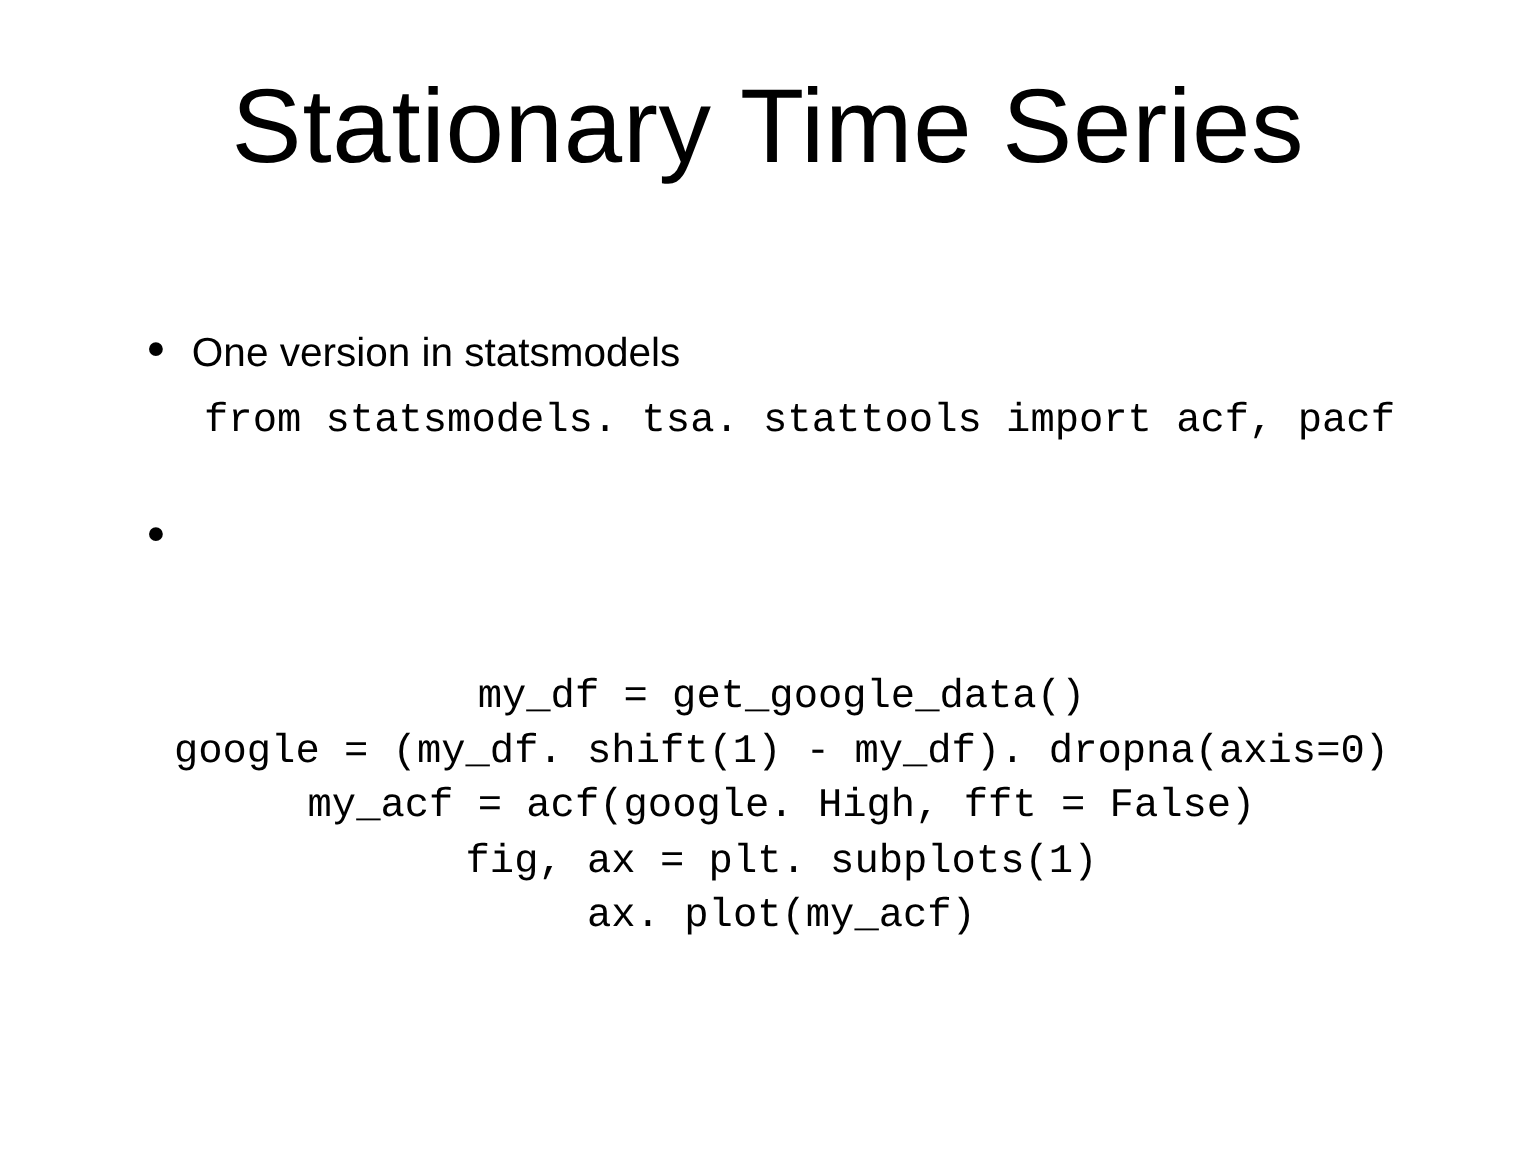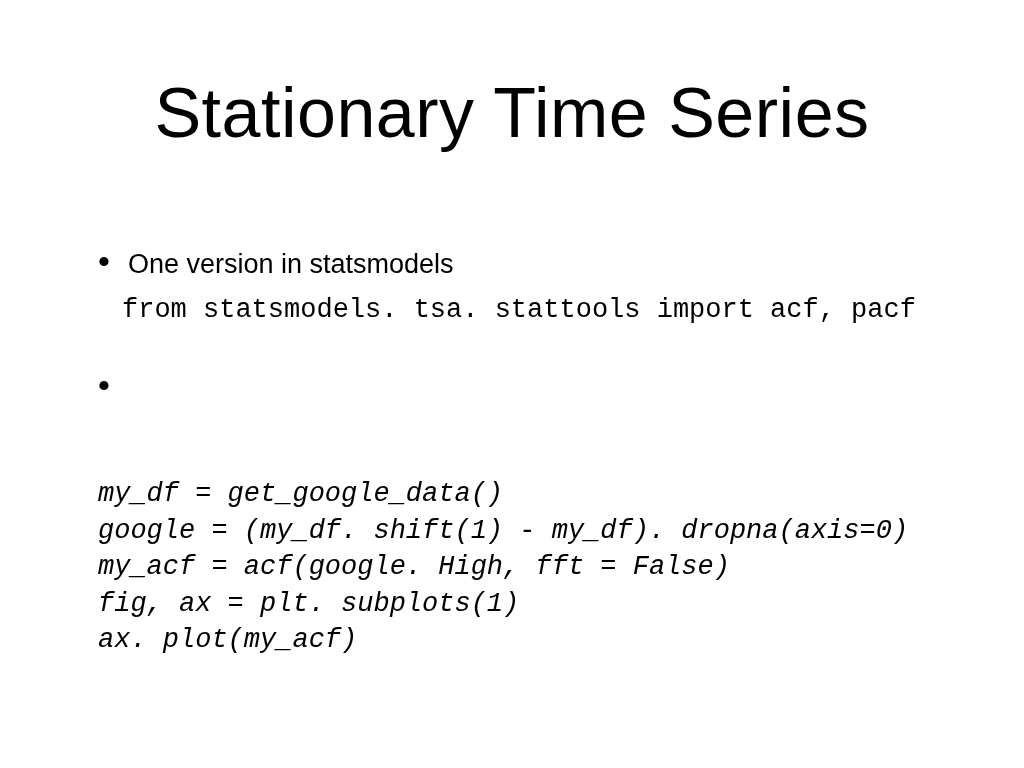--- a/index.html
+++ b/index.html
@@ -9,21 +9,21 @@
     height: 768px;
     background: #ffffff;
     font-family: Arial, Helvetica, sans-serif;
     color: #000;
     overflow: hidden;
   }
   .slide {
     box-sizing: border-box;
     width: 1024px;
     height: 600px;
-    padding: 73px 80px 40px 80px;
+    padding: 44px 80px 40px 80px;
   }
   .title {
     font-size: 70px;
     font-weight: 400;
     text-align: center;
     margin: 0 0 60px 0;
     letter-spacing: 0.5px;
   }
   .bullet-row {
     display: flex;
@@ -39,25 +39,25 @@
   .bullet-text {
     font-size: 27px;
     margin-top: 36px;
   }
   .code-block {
     font-family: "Courier New", Courier, monospace;
     font-size: 27px;
     white-space: pre;
     margin: 0 0 40px 42px;
     line-height: 1.35;
+    text-align: center;
   }
   .code-block.multi {
     margin-top: 40px;
     margin-left: 18px;
-    font-style: italic;
   }
   .section-gap {
     height: 22px;
   }
 </style>
 </head>
 <body>
 
 <div class="slide">
 

